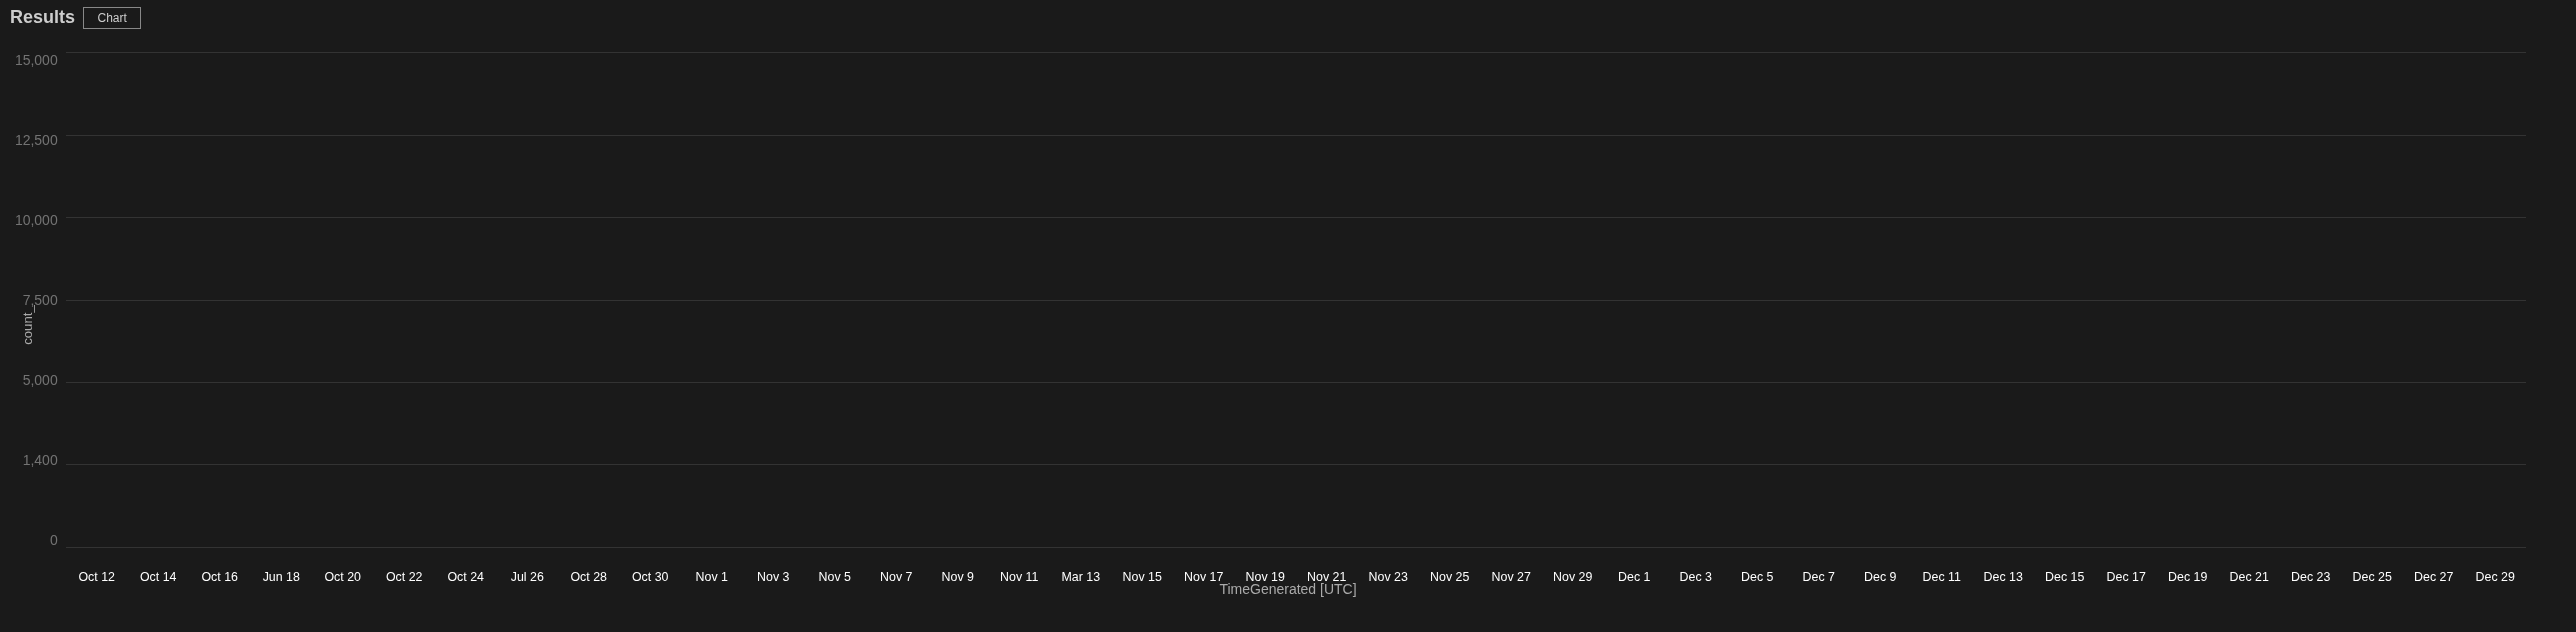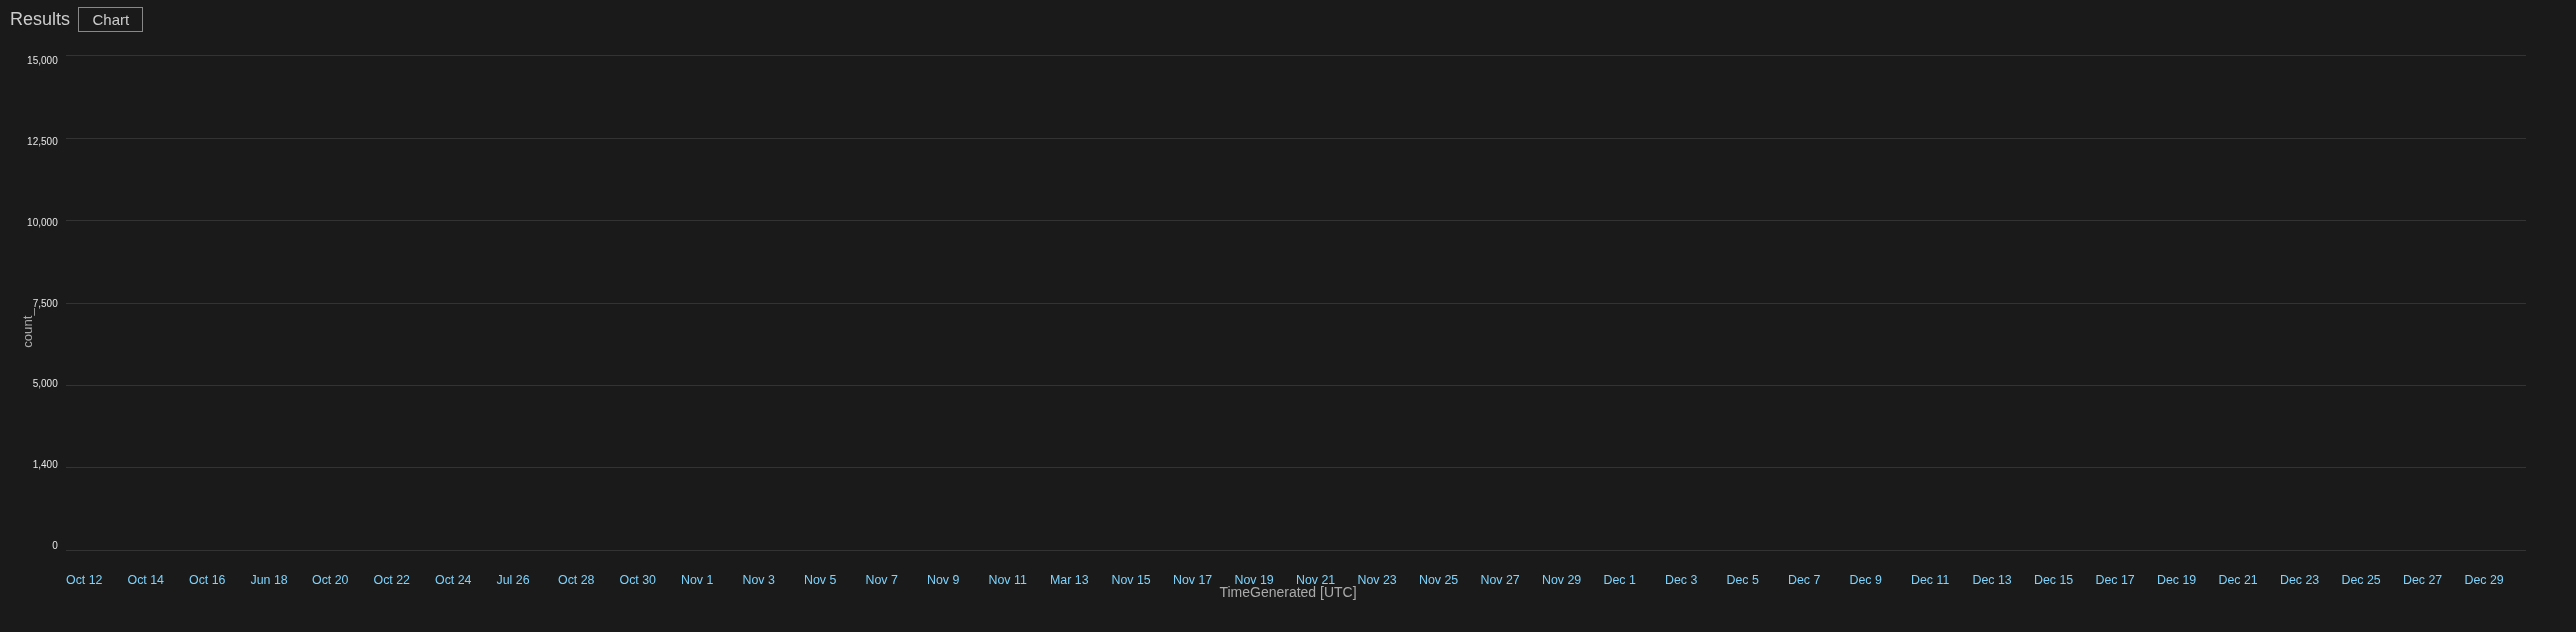--- a/index.html
+++ b/index.html
@@ -16,27 +16,28 @@
     .top-bar {
       display: flex;
       align-items: center;
       padding: 6.6px 10px;
       gap: 8.3px;
     }
 
     .results-label {
       color: #ccc;
       font-size: 18px;
+      font-weight: bold;
     }
 
     .chart-btn {
       border: 0.8px solid #888;
       background: transparent;
       color: #ccc;
-      font-size: 15px;
+      font-size: 12px;
       padding: 3.3px 13.2px;
       cursor: pointer;
     }
 
     .chart-area {
       position: relative;
       width: 2576px;
       height: 578px;
       padding: 16.5px 50px 66px 66px;
     }
@@ -48,22 +49,22 @@
       bottom: 66px;
       width: 66px;
       display: flex;
       flex-direction: column-reverse;
       justify-content: space-between;
       align-items: flex-end;
       padding-right: 8.3px;
     }
 
     .y-label {
-      color: #e5e5e5;
-      font-size: 10px;
+      color: #737373;
+      font-size: 14px;
     }
 
     .y-axis-title {
       position: absolute;
       left: 8.3px;
       top: 50%;
       transform: translateY(-50%) rotate(-90deg);
       color: #aaa;
       font-size: 13.2px;
       white-space: nowrap;
@@ -123,23 +124,23 @@
     .x-axis {
       position: absolute;
       left: 66px;
       right: 50px;
       bottom: 30px;
       display: flex;
       justify-content: space-around;
     }
 
     .x-label {
-      color: #7dd3fc;
+      color: #ffffff;
       font-size: 12.4px;
-      text-align: left;
+      text-align: center;
       white-space: nowrap;
       flex: 1;
     }
 
     .x-axis-title {
       position: absolute;
       bottom: 17px;
       left: 50%;
       transform: translateX(-50%);
       color: #aaa;

